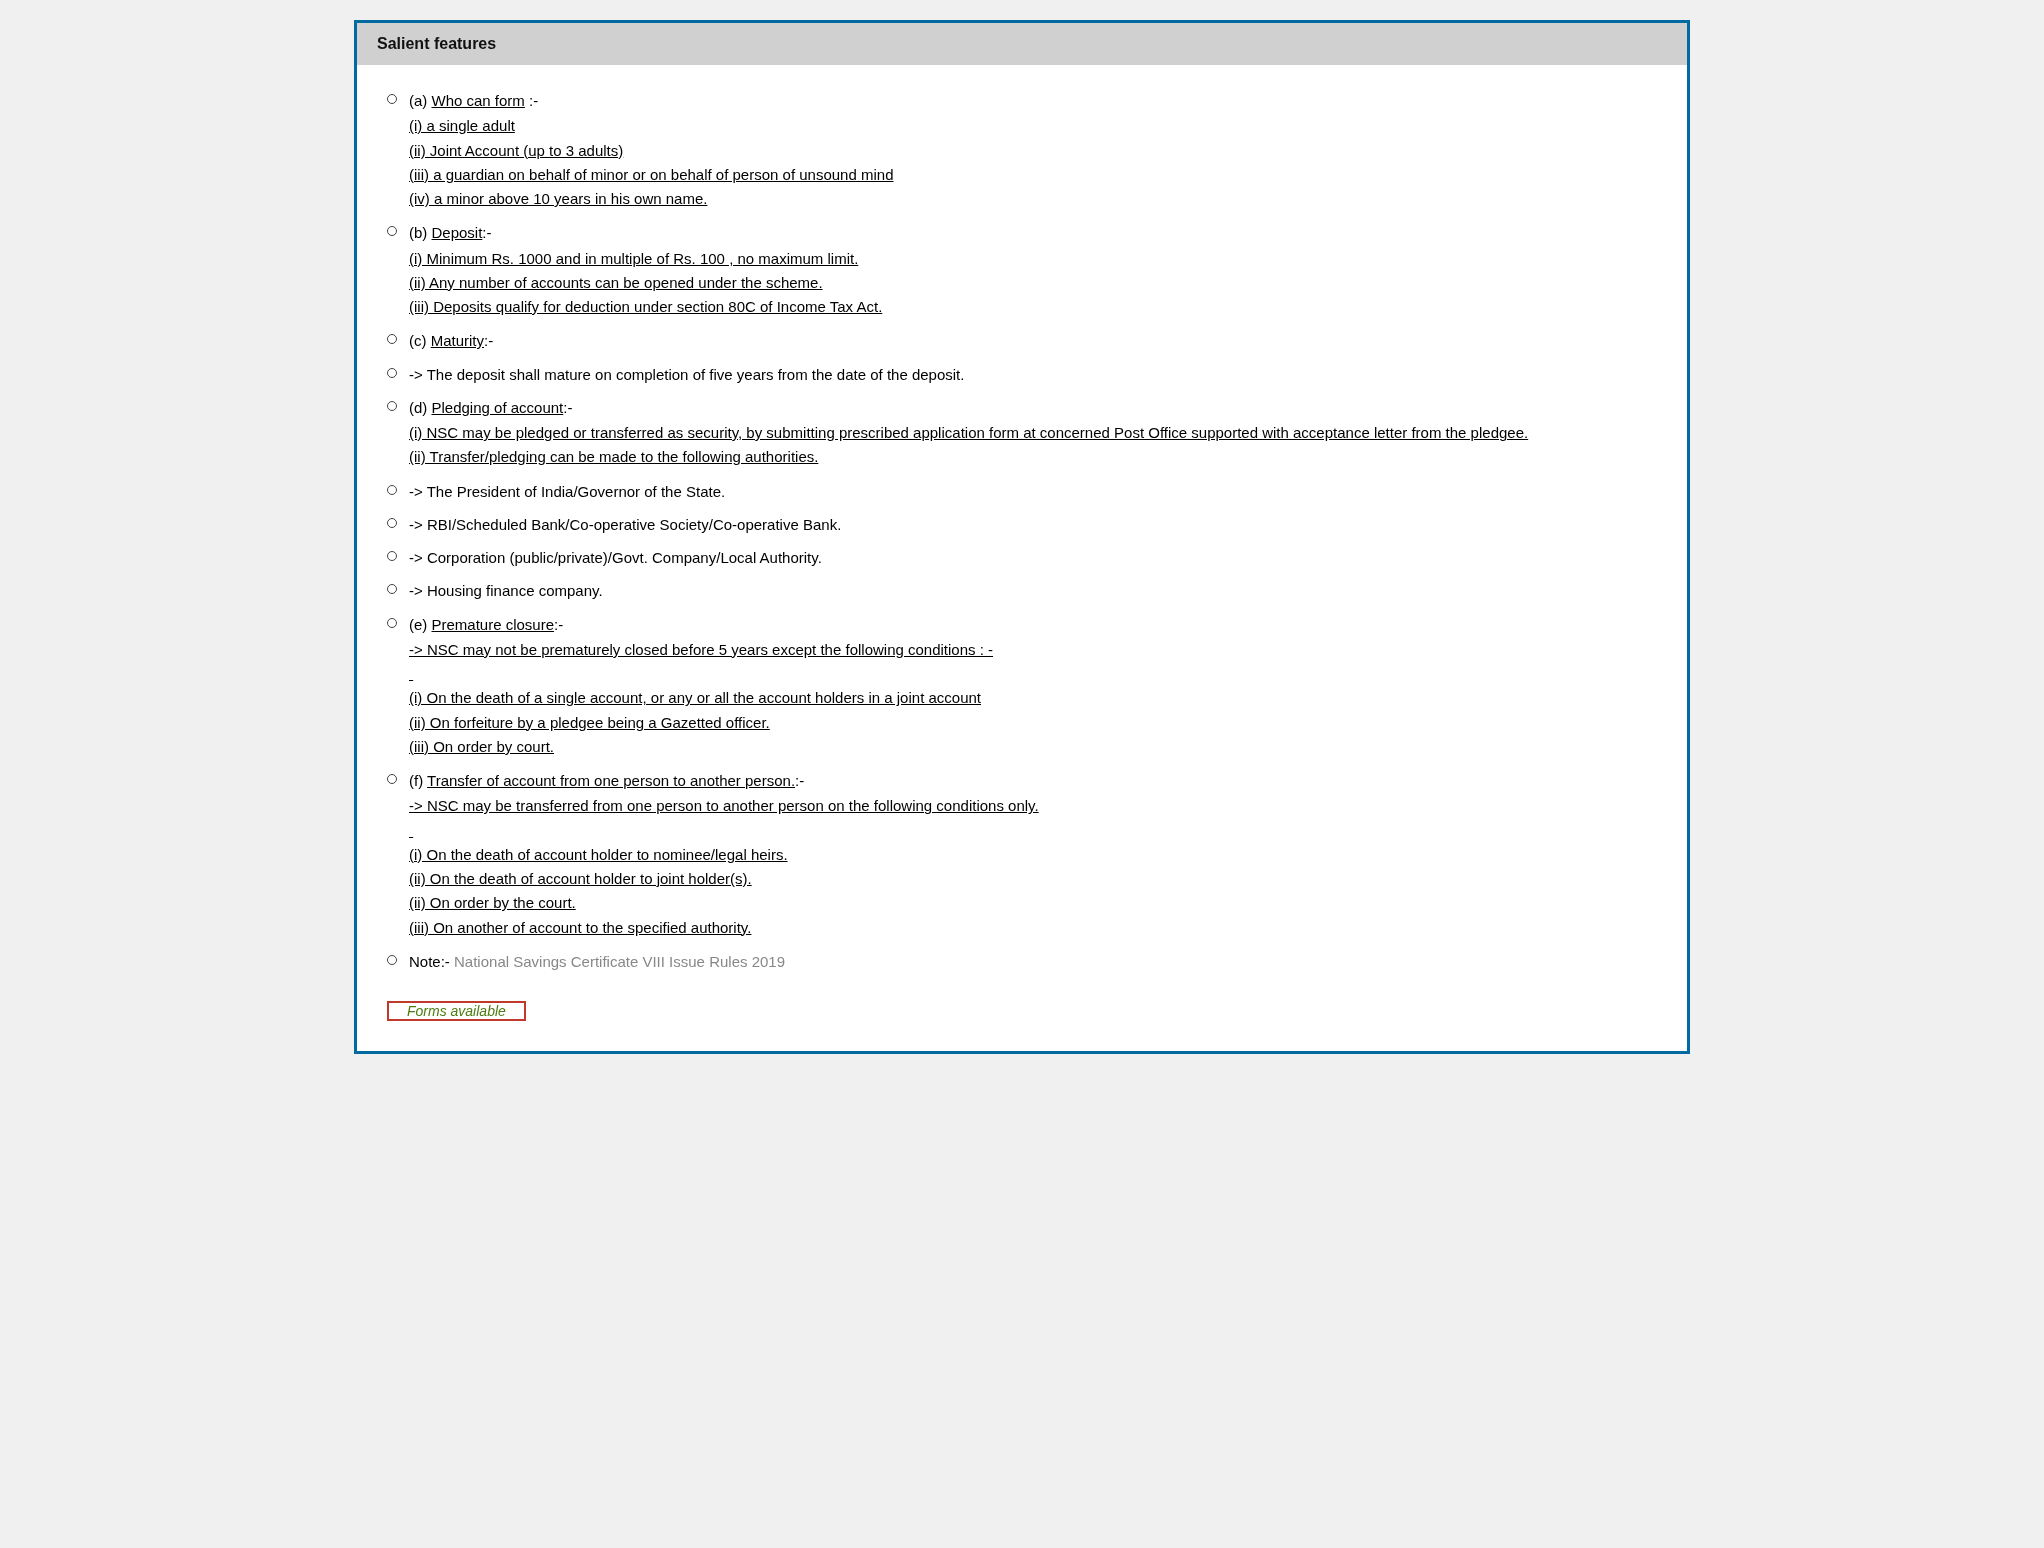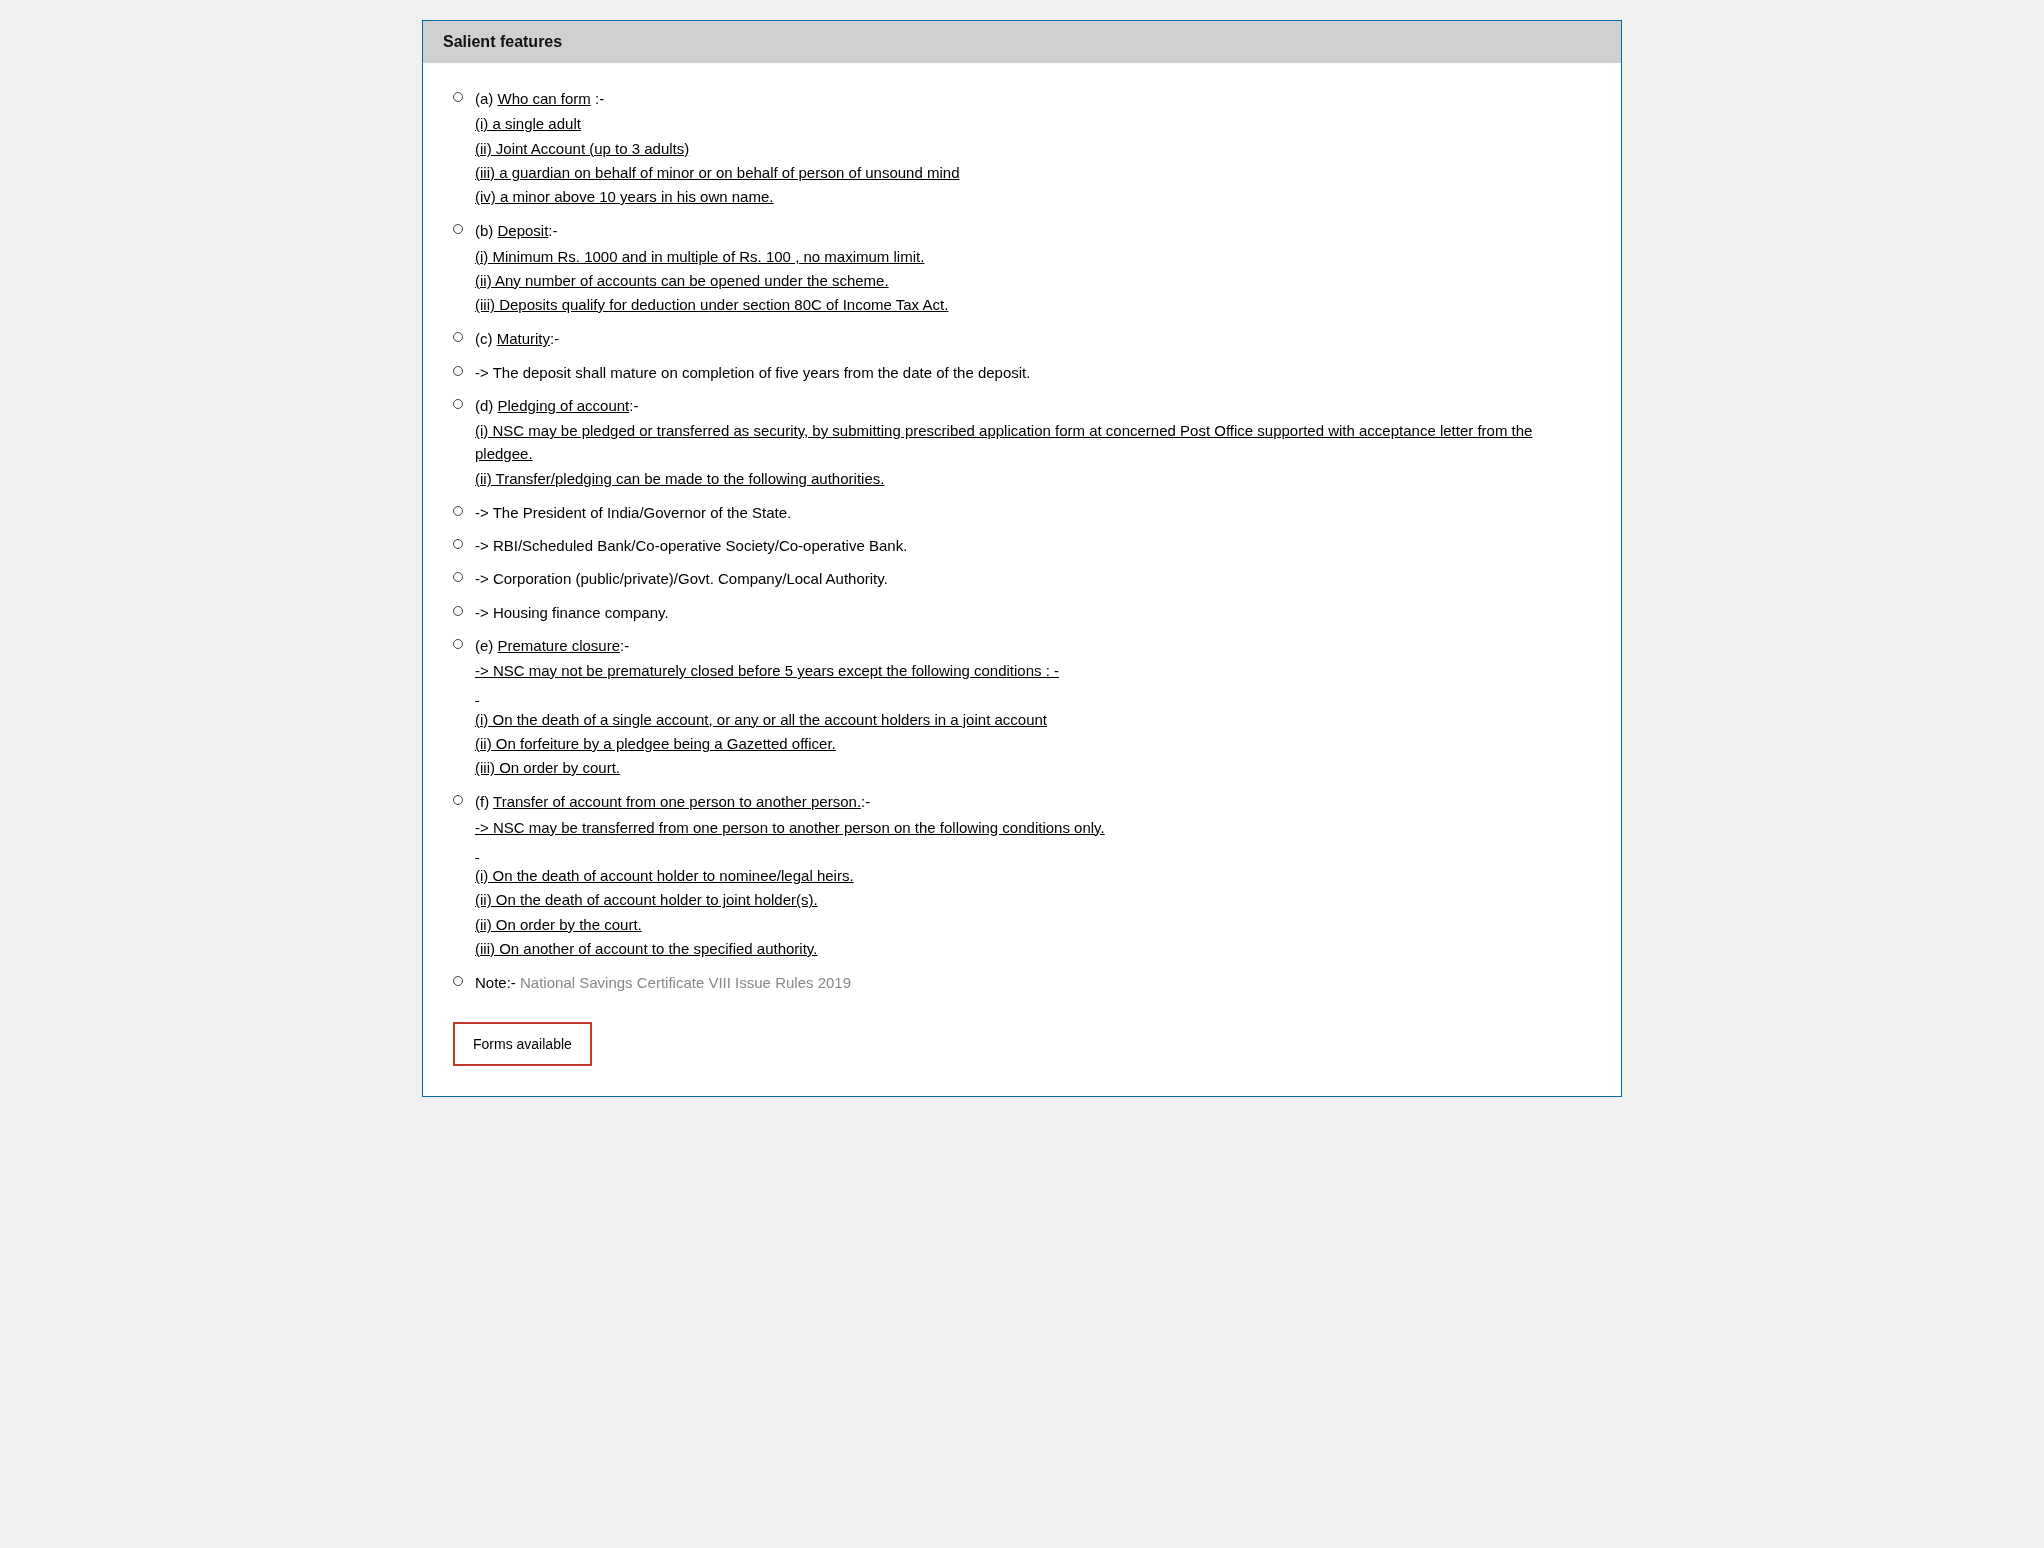--- a/index.html
+++ b/index.html
@@ -13,23 +13,23 @@
       font-size: 15px;
       background: #f0f0f0;
       display: flex;
       justify-content: center;
       align-items: flex-start;
       min-height: 100vh;
       padding: 20px;
     }
 
     .page-container {
-      width: 1200px;
+      width: 1336px;
       background: #ffffff;
-      border: 1px solid #0369a1;
+      border: 3px solid #0369a1;
     }
 
     .section-header {
       background: #d0d0d0;
       padding: 12px 20px;
       font-weight: bold;
       font-size: 16px;
       color: #111;
     }
 
@@ -82,25 +82,26 @@
     }
 
     .note-gray {
       color: #888888;
       margin-top: 40px;
     }
 
     .forms-available-box {
       display: inline-block;
       border: 2px solid #c0392b;
-      padding: 12px 18px;
+      padding: 0 18px;
       margin-top: 18px;
-      color: #000000;
+      color: #4d7c0f;
       font-size: 14px;
       cursor: pointer;
+      font-style: italic;
     }
   </style>
 </head>
 <body>
 
 <div class="page-container">
   <div class="section-header">
     <span>Salient features</span>
   </div>
   <div class="section-body">

